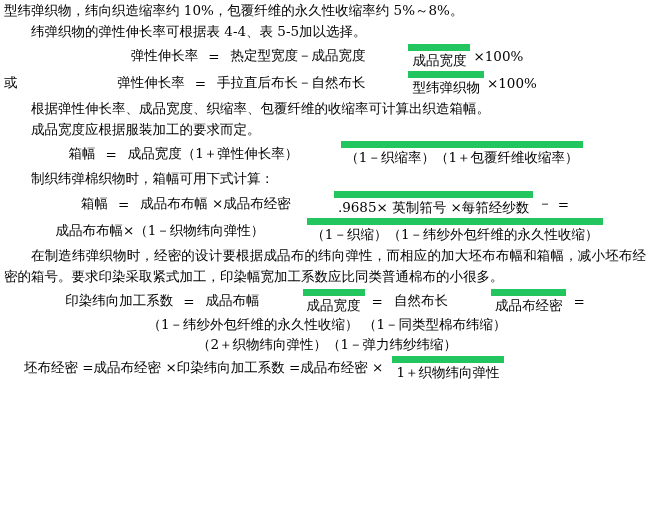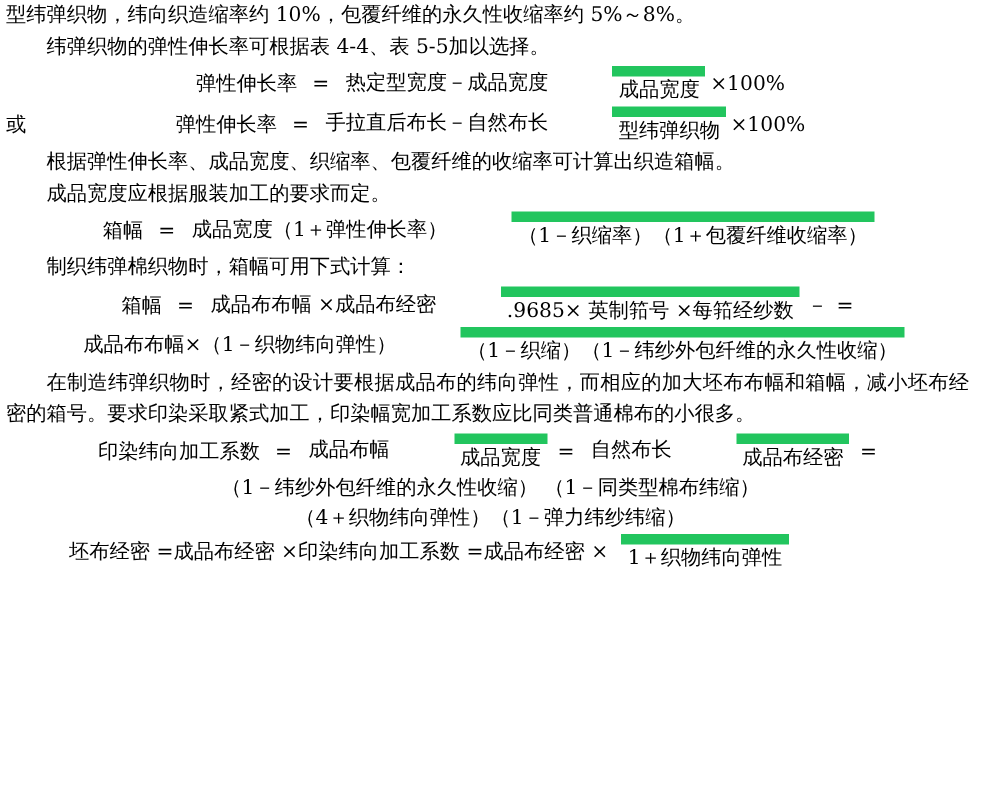--- a/index.html
+++ b/index.html
@@ -148,23 +148,23 @@
       <span class="num">自然布长</span>
       <span class="den">成品布经密</span>
     </span>
     <span class="eqsign">=</span>
   </div>
 
   <div class="row-eq">
     <span class="nowrap">（1－纬纱外包纤维的永久性收缩）  （1－同类型棉布纬缩）</span>
   </div>
   <div class="row-eq">
-    <span class="nowrap">（4＋织物纬向弹性）（1－弹力纬纱纬缩）</span>
+    <span class="nowrap">（2＋织物纬向弹性）（1－弹力纬纱纬缩）</span>
   </div>
 
-  <div class="row-eq left-label" style="padding-left:46px;">
+  <div class="row-eq left-label" style="padding-left:24px;">
     <span class="lead">坯布经密 =成品布经密 ×印染纬向加工系数 =成品布经密 ×</span>
     <span class="frac">
       <span class="den">1＋织物纬向弹性</span>
     </span>
   </div>
 
 </div>
 
 </body></html>

